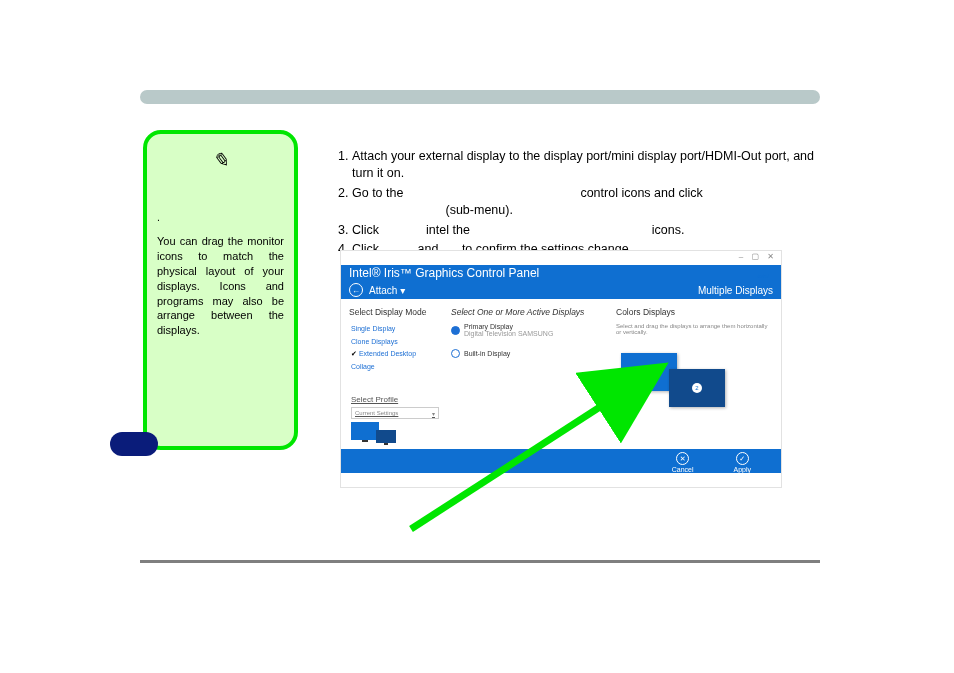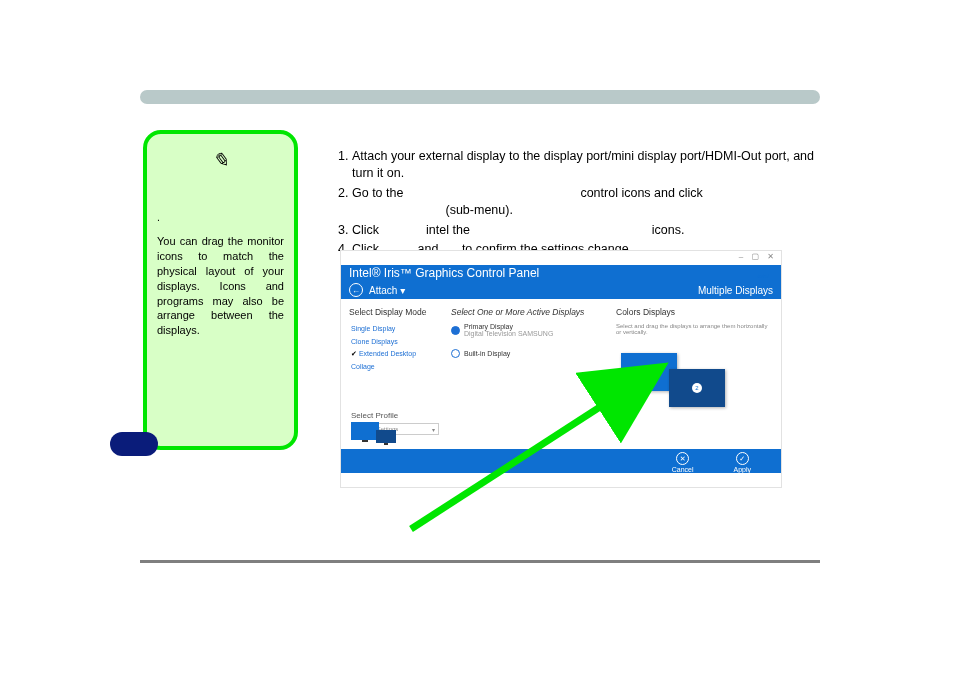--- a/index.html
+++ b/index.html
@@ -36,21 +36,21 @@
   .shot .col.h { color:#333; font-size:8.5px; }
   .shot .c1 { left:8px; width:85px; }
   .shot .c2 { left:110px; width:150px;font-style:italic; }
   .shot .c3 { left:275px; width:155px; }
   .shot .modes { position:absolute; top:24px; left:10px; font-size:7px; color:#1d6fd4; line-height:1.8;}
   .shot .modes div.sel::before { content:"✔"; color:#000; margin-right:2px; font-size:7px;}
   .shot .chk { position:absolute; left:110px; font-size:7px; color:#333; display:flex; align-items:center; gap:4px;}
   .shot .chk .box { width:7px; height:7px; border:1px solid #1d6fd4; border-radius:50%; display:inline-block;}
   .shot .chk .box.on { background:#1d6fd4;}
   .shot .hint { position:absolute; top:24px; left:275px; width:155px; font-size:6px; color:#888;}
-  .shot .profile { position:absolute; top:112px; left:10px; font-size:8px; color:#555;}
+  .shot .profile { position:absolute; top:96px; left:10px; font-size:8px; color:#555;text-decoration:underline;}
   .shot .profile .sel { margin-top:3px; width:80px; height:10px; border:1px solid #ccc; font-size:6px; padding:0 3px; color:#888; display:flex; align-items:center; justify-content:space-between;}
   .shot .monitors-sm { position:absolute; bottom:6px; left:10px; }
   .shot .mon { background:#0f6fd1; display:inline-block; position:relative;}
   .shot .mon::after { content:""; position:absolute; left:40%; bottom:-2px; width:20%; height:2px; background:#333;}
   .shot .mon.sm1 { width:28px; height:18px; }
   .shot .mon.sm2 { width:20px; height:13px; margin-left:-6px; vertical-align:bottom; background:#114a8c;}
   .shot .arrange { position:absolute; top:54px; left:280px; }
   .shot .arrange .m { width:56px; height:38px; background:#0f6fd1; position:absolute; color:#fff; font-size:8px; display:flex; align-items:center; justify-content:center; box-shadow:1px 1px 3px rgba(0,0,0,.3);}
   .shot .arrange .m .dot { width:10px; height:10px; border-radius:50%; background:#fff; color:#0f6fd1; font-size:6px; display:flex; align-items:center; justify-content:center;}
   .shot .arrange .m1 { top:0; left:0; }

